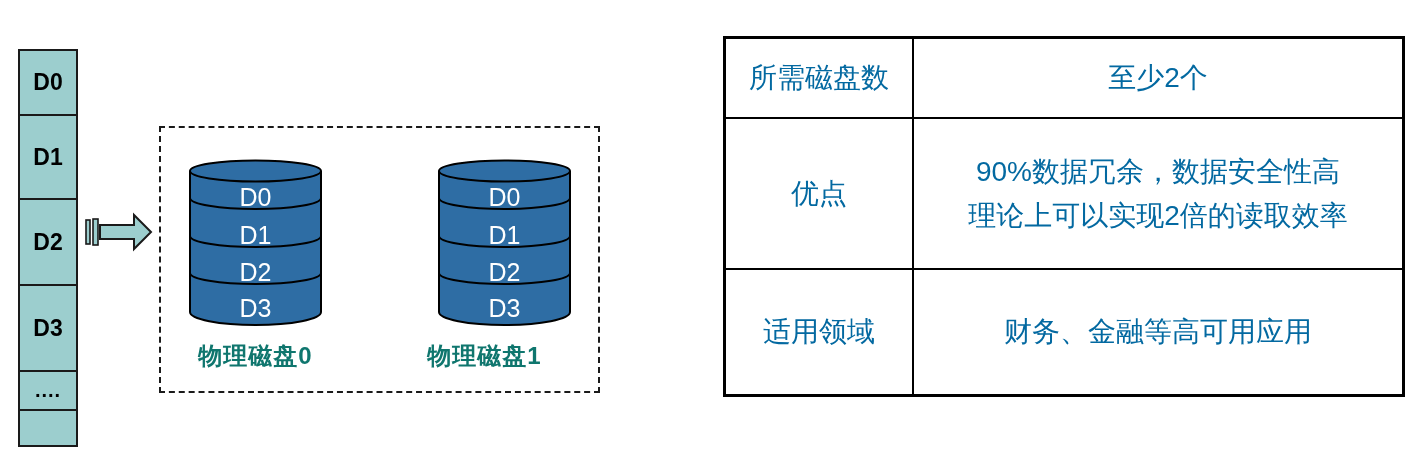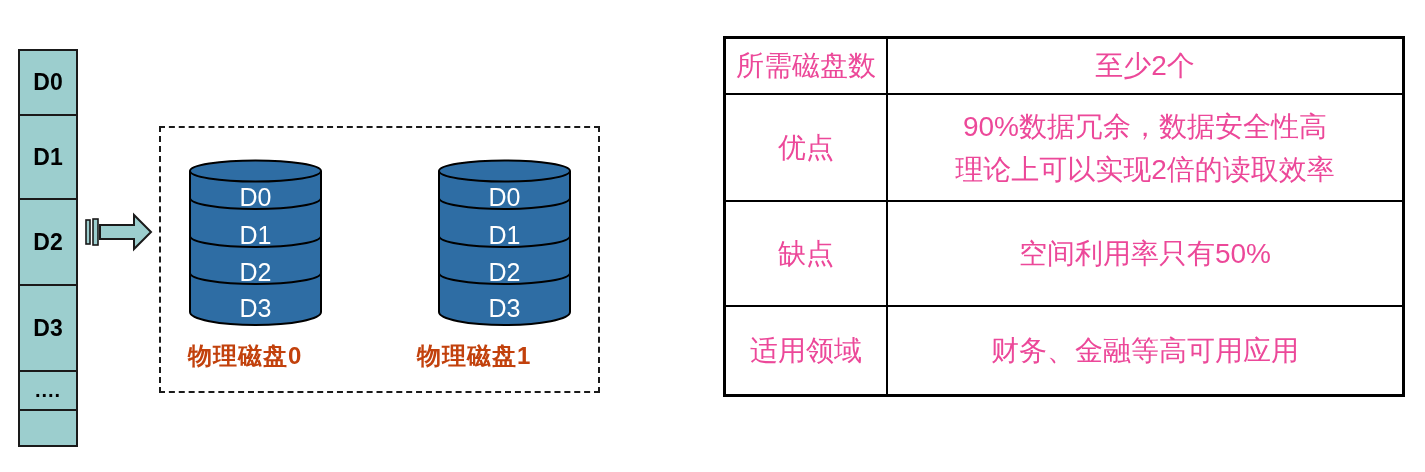--- a/index.html
+++ b/index.html
@@ -24,34 +24,34 @@
   .arrow-wrap{position:absolute;left:84px;top:211px;width:70px;height:42px;}
   
   .mirror-box{
     position:absolute;left:159px;top:126px;width:441px;height:267px;
     border:2px dashed #1a1a1a;box-sizing:border-box;
   }
   .cylinder{position:absolute;top:159px;width:135px;height:168px;}
   .cyl-0{left:188px;}
   .cyl-1{left:437px;}
   .disk-label{
-    position:absolute;top:340px;width:135px;
-    font-size:24px;font-weight:bold;color:#c2410c;letter-spacing:1px;
+    position:absolute;top:340px;width:135px;text-align:center;
+    font-size:24px;font-weight:bold;color:#0f766e;letter-spacing:1px;
   }
   .disk-label-0{left:188px;}
   .disk-label-1{left:417px;}
   
   table.props{
     position:absolute;left:723px;top:36px;width:682px;height:361px;
     border-collapse:collapse;table-layout:fixed;background:#fff;
     border:3px solid #000;
   }
   table.props td{
     border:2px solid #000;text-align:center;vertical-align:middle;
-    font-size:28px;color:#ec4899;padding:0 4px;white-space:pre-line;
+    font-size:28px;color:#0369a1;padding:0 17px;white-space:pre-line;
     line-height:1.55;
   }
   td.label-cell{width:152px;}
   tr.r0{height:51px;}
   tr.r1{height:96px;}
   tr.r2{height:94px;}
   tr.r3{height:80px;margin-top:32px;}
   svg text{font-family:"Liberation Sans","DejaVu Sans",sans-serif;}
 </style>
 </head>
@@ -111,22 +111,18 @@
   <tbody>
       <tr class="r0">
     <td class="label-cell">所需磁盘数</td>
     <td>至少2个</td>
   </tr>
   <tr class="r1">
     <td class="label-cell">优点</td>
     <td>90%数据冗余，数据安全性高
 理论上可以实现2倍的读取效率</td>
   </tr>
-  <tr class="r2">
-    <td class="label-cell">缺点</td>
-    <td>空间利用率只有50%</td>
-  </tr>
   <tr class="r3">
     <td class="label-cell">适用领域</td>
     <td>财务、金融等高可用应用</td>
   </tr>
 </tbody>
   </table>
 
 </body></html>

